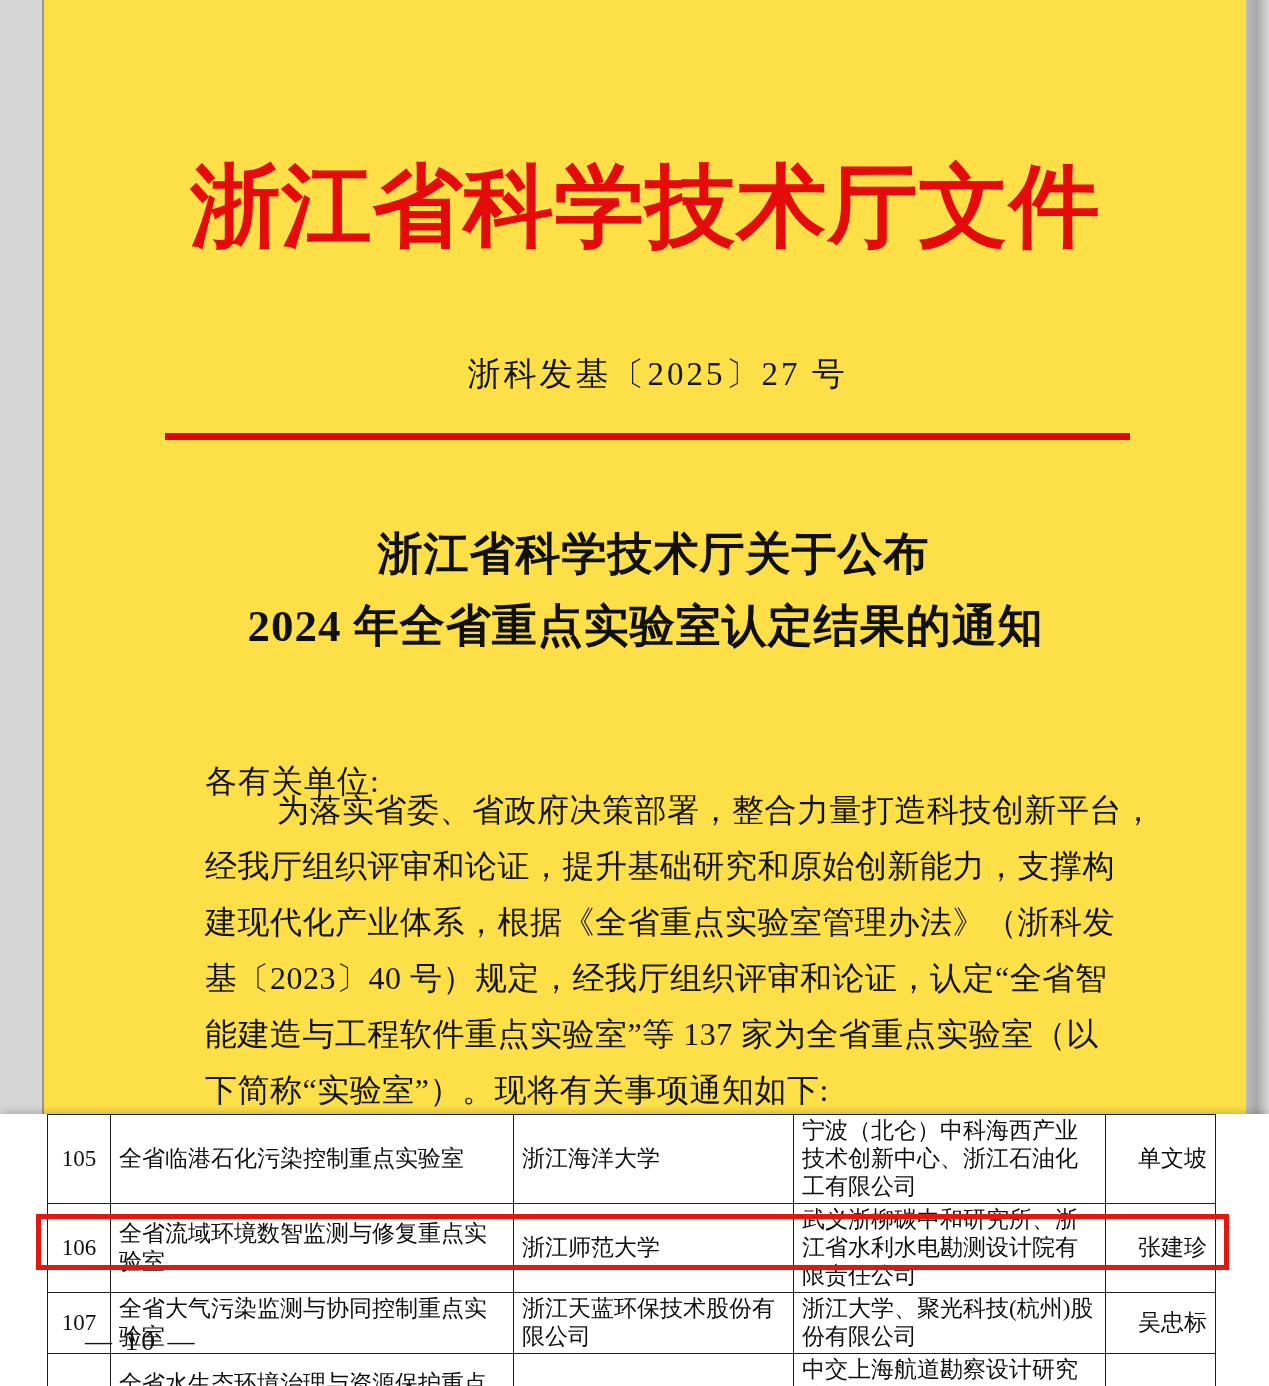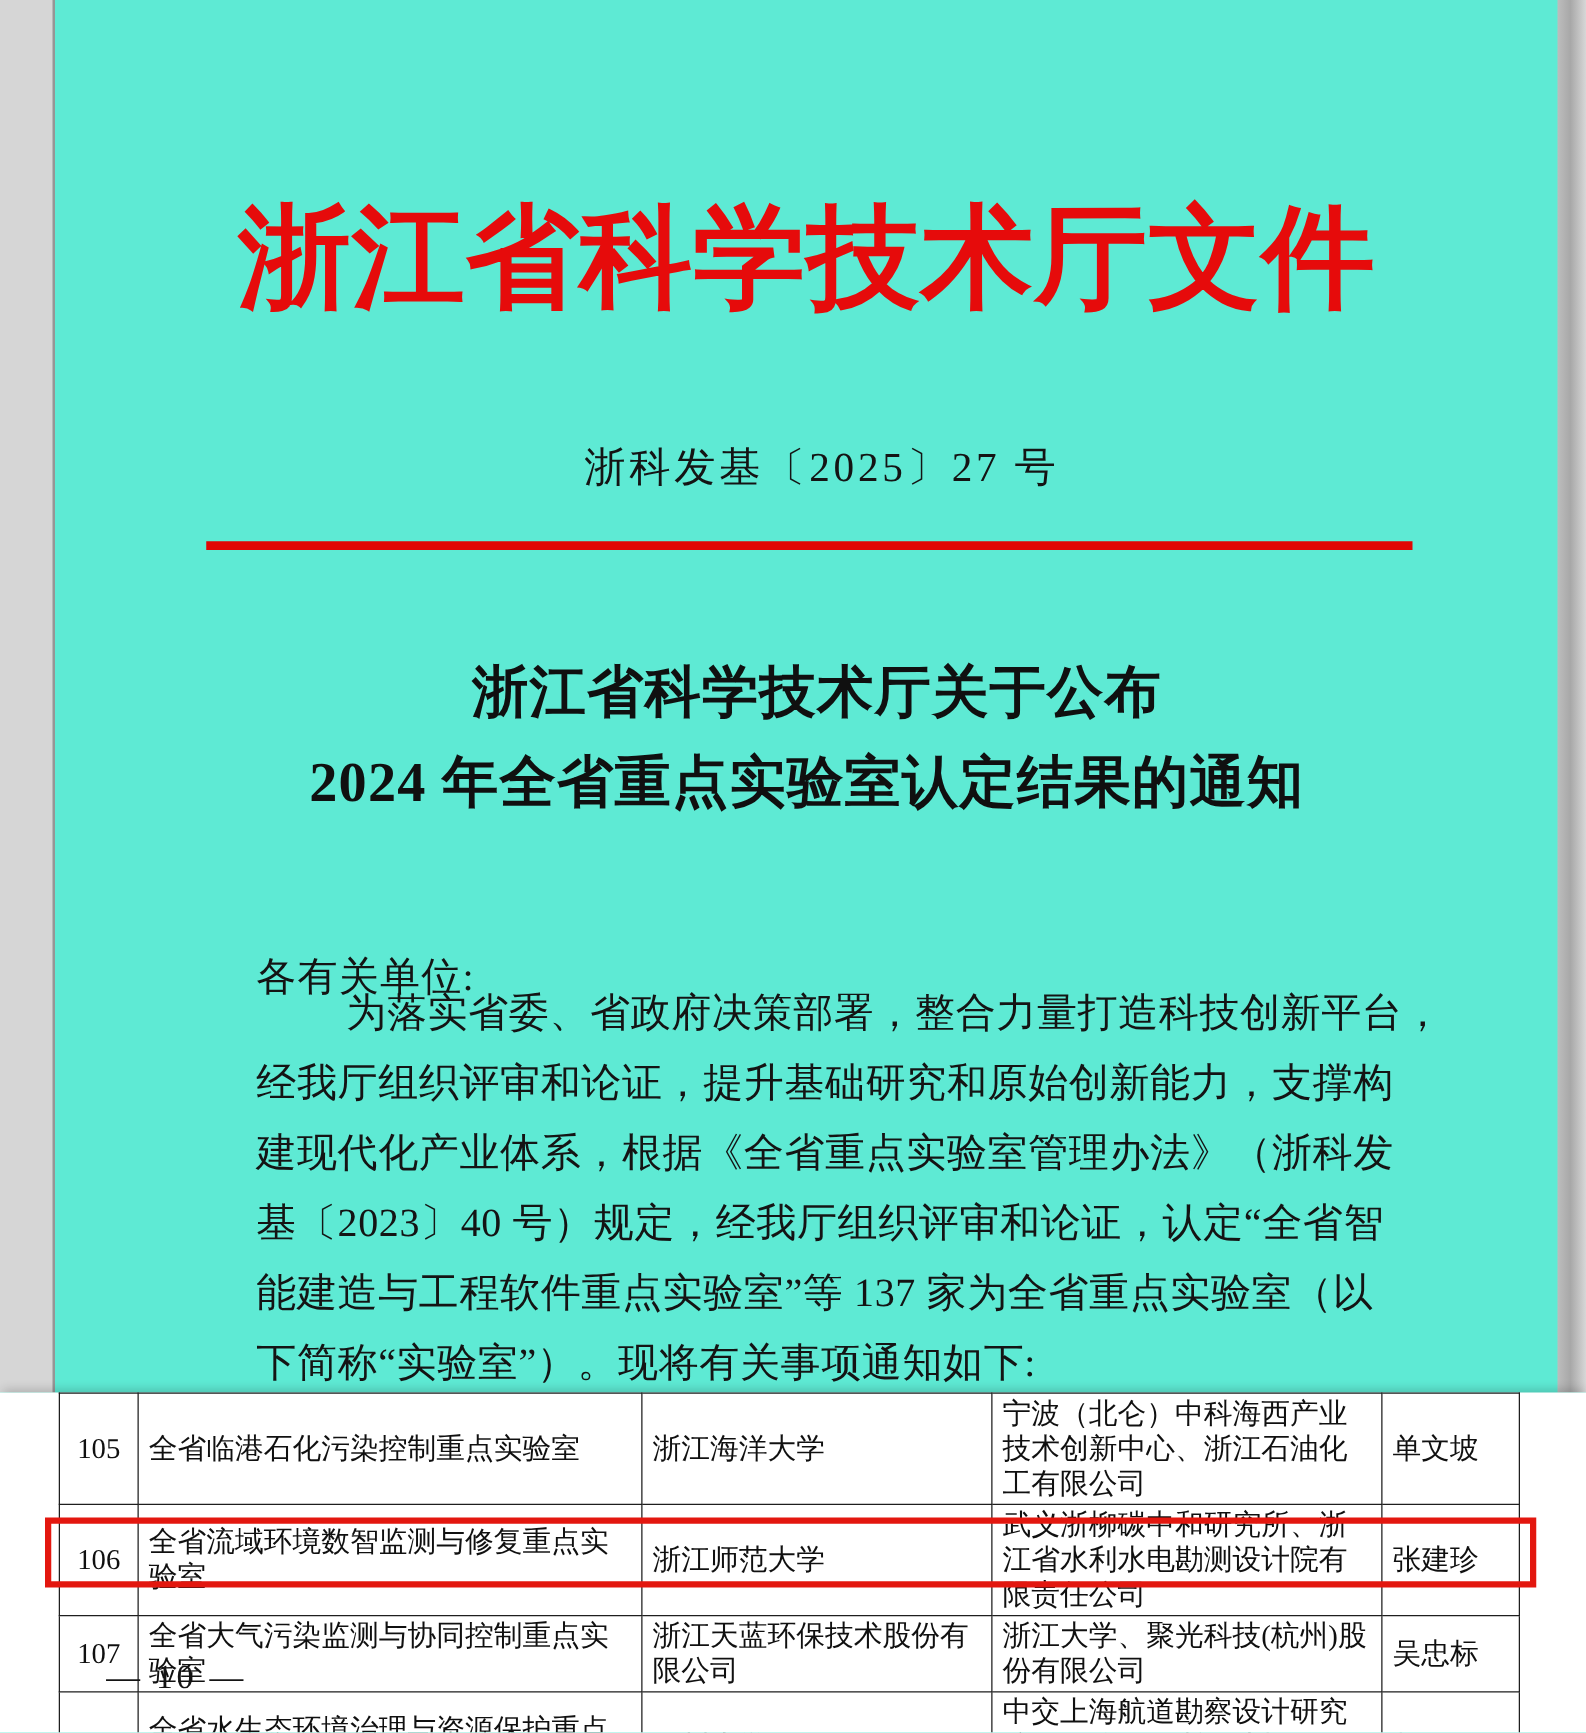--- a/index.html
+++ b/index.html
@@ -3,21 +3,21 @@
 <meta charset="utf-8">
 <style>
   * { margin: 0; padding: 0; box-sizing: border-box; }
   html, body { background: #ffffff; }
   body { font-family: "Liberation Serif", "DejaVu Serif", serif; }
 
   .screen {
     position: relative;
     width: 1269px;
     height: 1386px;
-    background: #5eead4;
+    background: #fde047;
     overflow: hidden;
   }
 
   
   .edge-left {
     position: absolute; left: 0; top: 0;
     width: 44px; height: 1114px;
     background: #d6d6d6;
     border-right: 2px solid #969696;
   }
@@ -101,21 +101,21 @@
     font-size: 23px;
     line-height: 1.22;
     padding: 2px 8px;
     vertical-align: middle;
     overflow: hidden;
   }
   td.c-no   { width: 63px;  text-align: center; }
   td.c-lab  { width: 403px; padding-left: 14px; }
   td.c-host { width: 280px; padding-left: 14px; }
   td.c-part { width: 312px; padding-left: 10px; }
-  td.c-dir  { width: 110px; text-align: left; }
+  td.c-dir  { width: 110px; text-align: right; }
   tr.r-105 { height: 52px; }
   tr.r-106 { height: 52px; }
   tr.r-107 { height: 50px; }
   tr.r-108 { height: 47px; }
 
   .highlight-box {
     position: absolute; left: 36px; top: 1214px;
     width: 1193px; height: 56px;
     border: 5px solid #e3170f;
     background: transparent;

